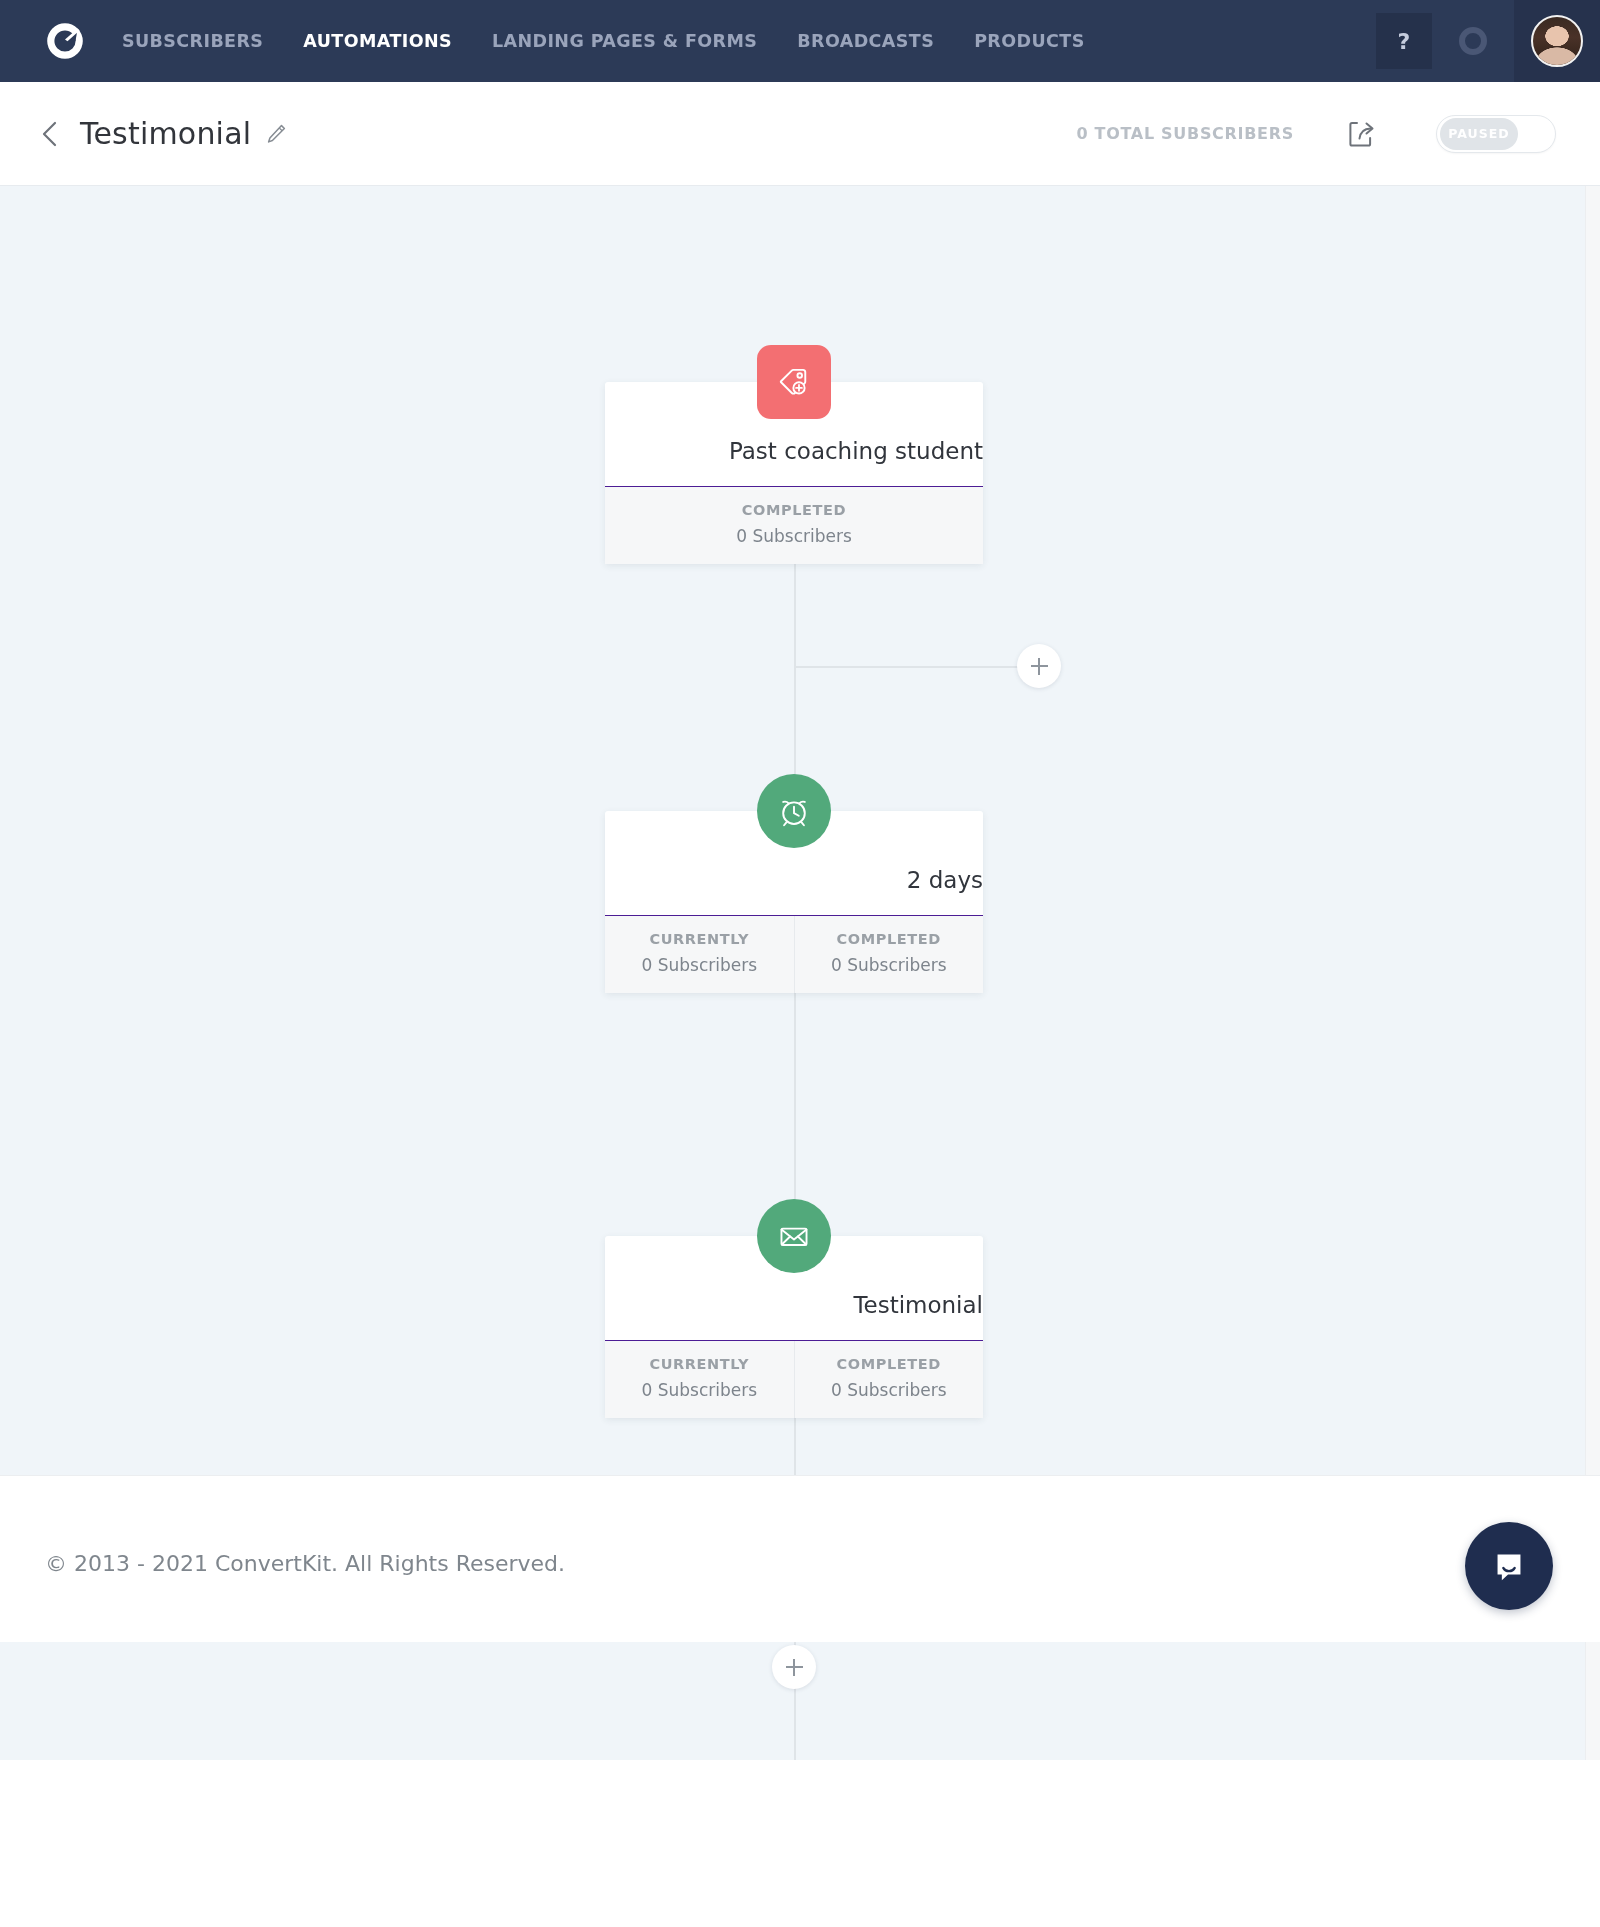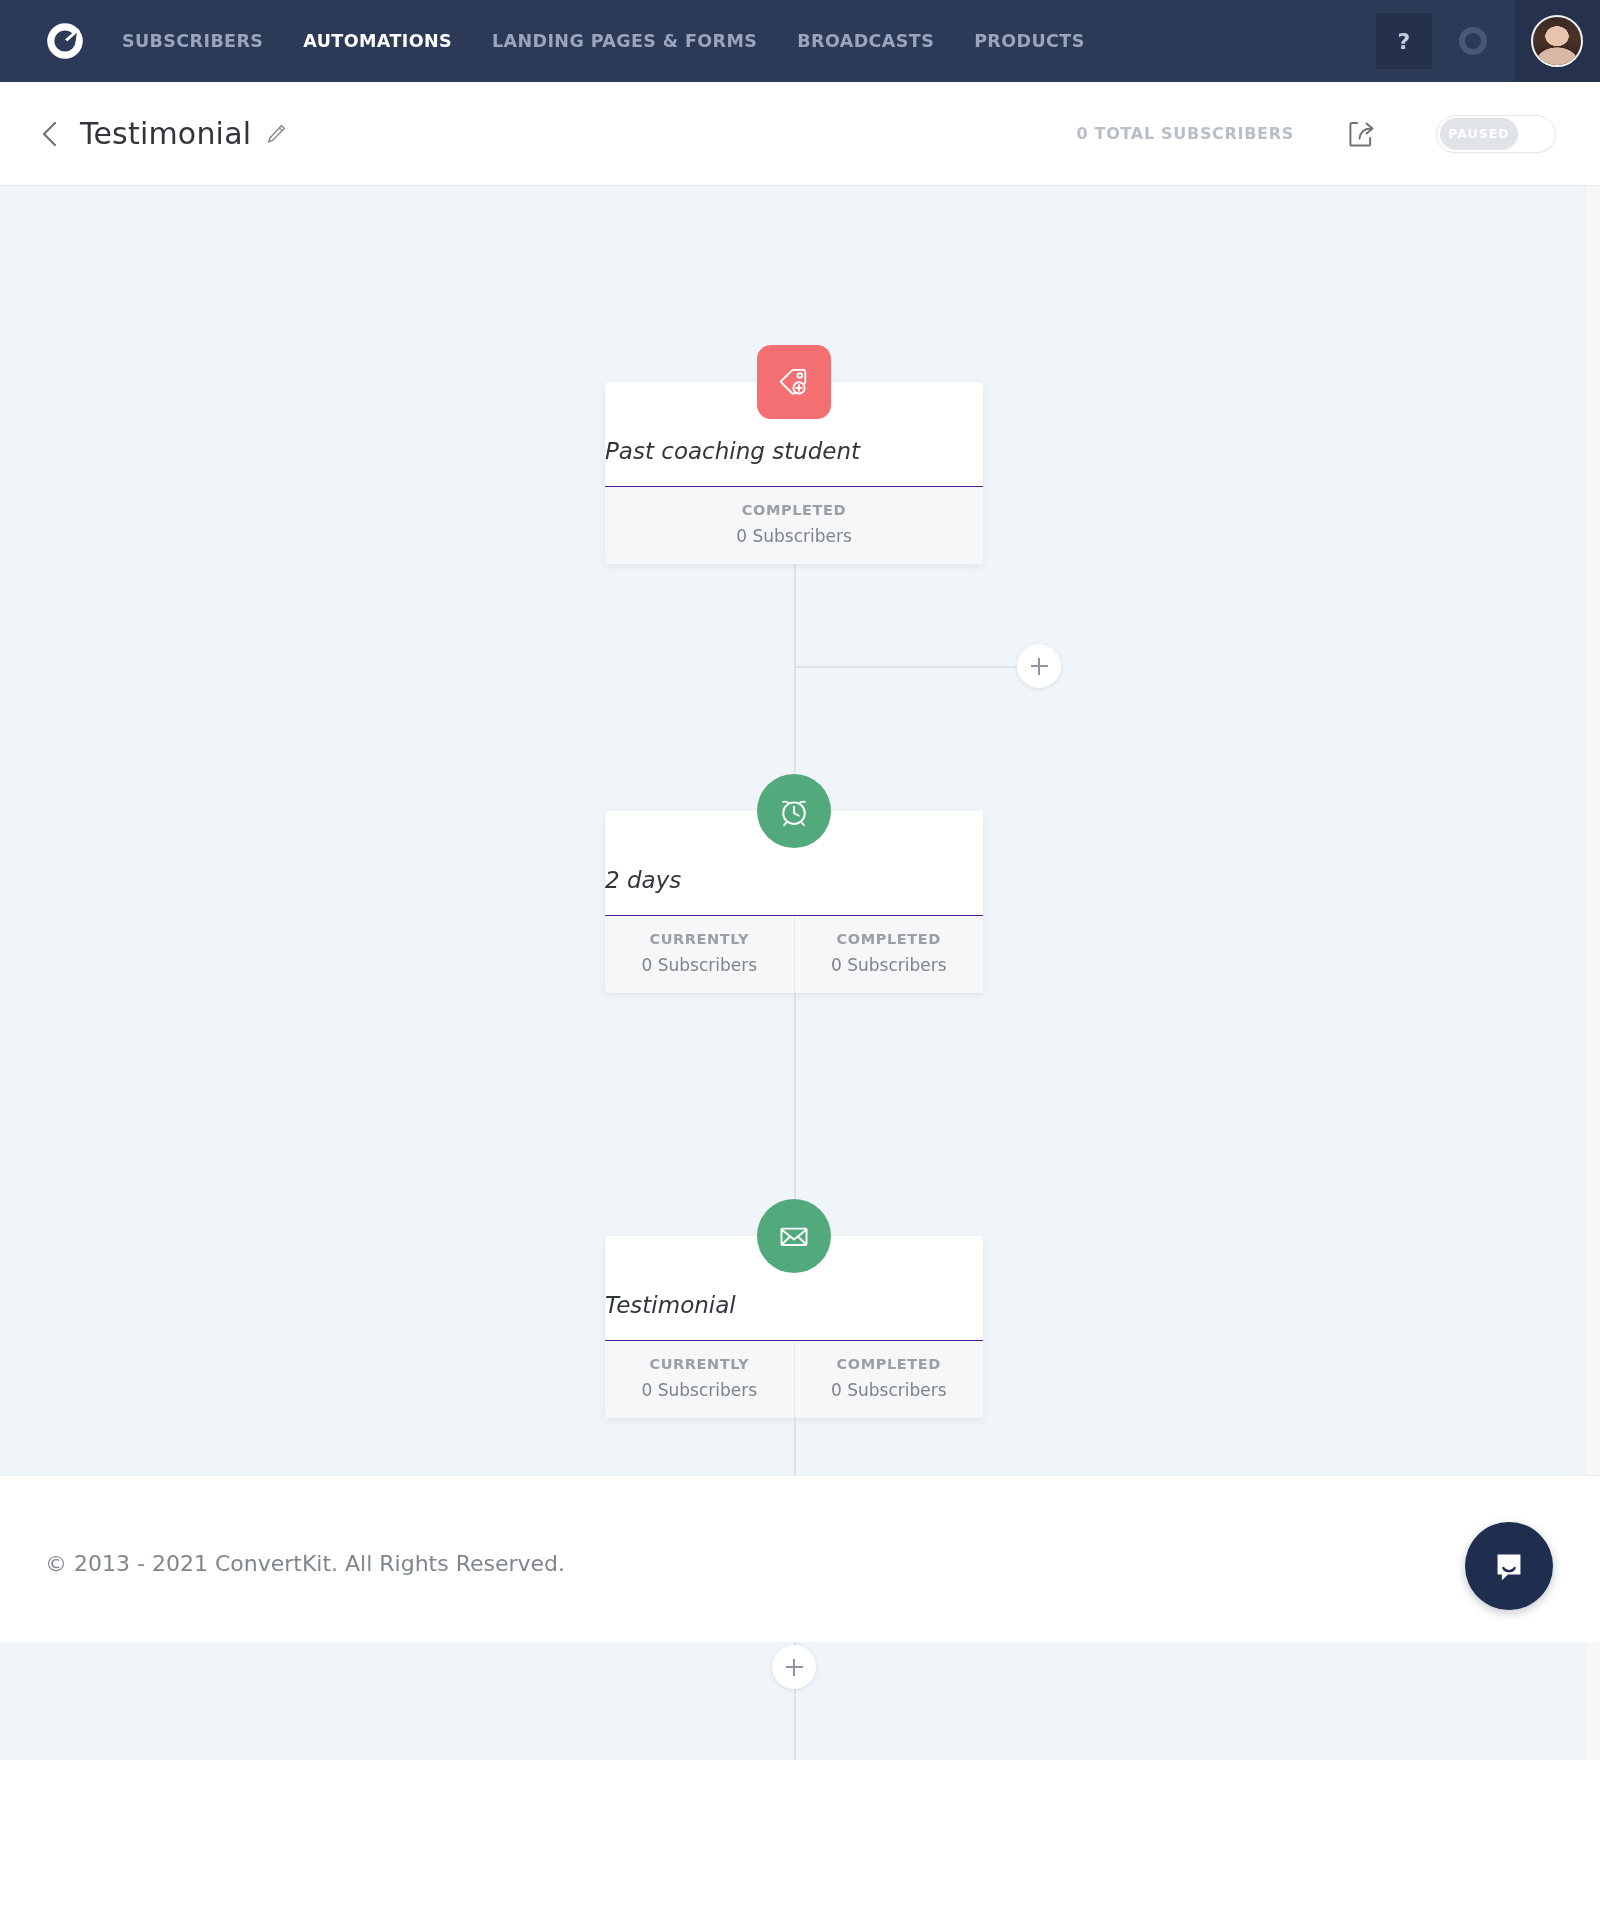--- a/index.html
+++ b/index.html
@@ -223,22 +223,21 @@
   .card {
     position: absolute;
     width: 378px;
     background: #ffffff;
     border-radius: 3px;
     box-shadow: 0 2px 7px rgba(46,61,83,0.09);
   }
   .card-head {
     padding-top: 56px;
     padding-bottom: 22px;
-    text-align: left;
-    font-style: italic;
+    text-align: right;
   }
   .card-title {
     font-size: 23px;
     color: #31353c;
     font-weight: 400;
   }
   .card-foot {
     background: #f6f7f8;
     border-top: 1px solid #4c1d95;
     display: flex;

